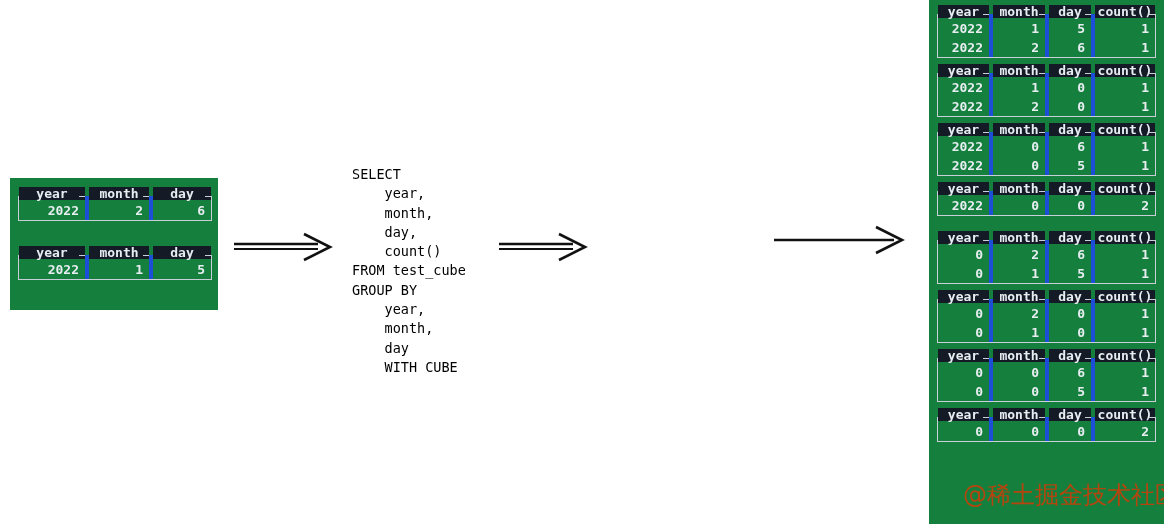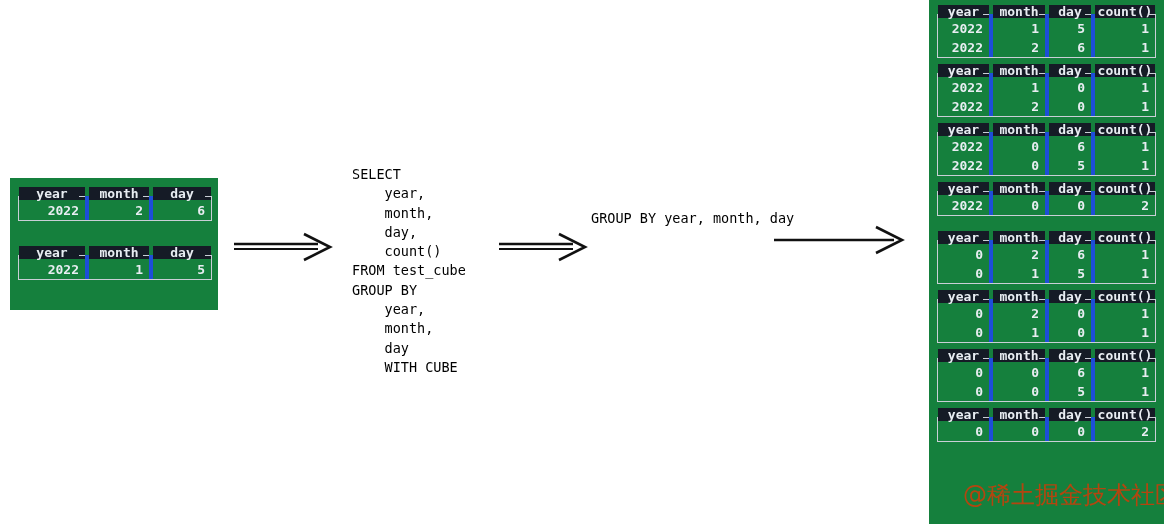--- a/index.html
+++ b/index.html
@@ -182,21 +182,20 @@
     day
     WITH CUBE</div>
 
 <svg class="arrow" style="left:497px; top:228px;" width="100" height="40">
   <line x1="2" y1="16" x2="76" y2="16" stroke="#111" stroke-width="2.6"></line>
   <line x1="2" y1="21" x2="76" y2="21" stroke="#111" stroke-width="2.2"></line>
   <polyline points="62,6 88,19 62,32" fill="none" stroke="#111" stroke-width="2.6"></polyline>
 </svg>
 
 <div class="codeblock" id="groups-block">
-  <div>GROUP BY year, month, day</div>
   
   
   
   
 </div>
 
 <svg class="arrow" style="left:772px; top:222px;" width="135" height="36">
   <line x1="2" y1="18" x2="122" y2="18" stroke="#111" stroke-width="2.4"></line>
   <polyline points="104,5 130,18 104,31" fill="none" stroke="#111" stroke-width="2.6"></polyline>
 </svg>

